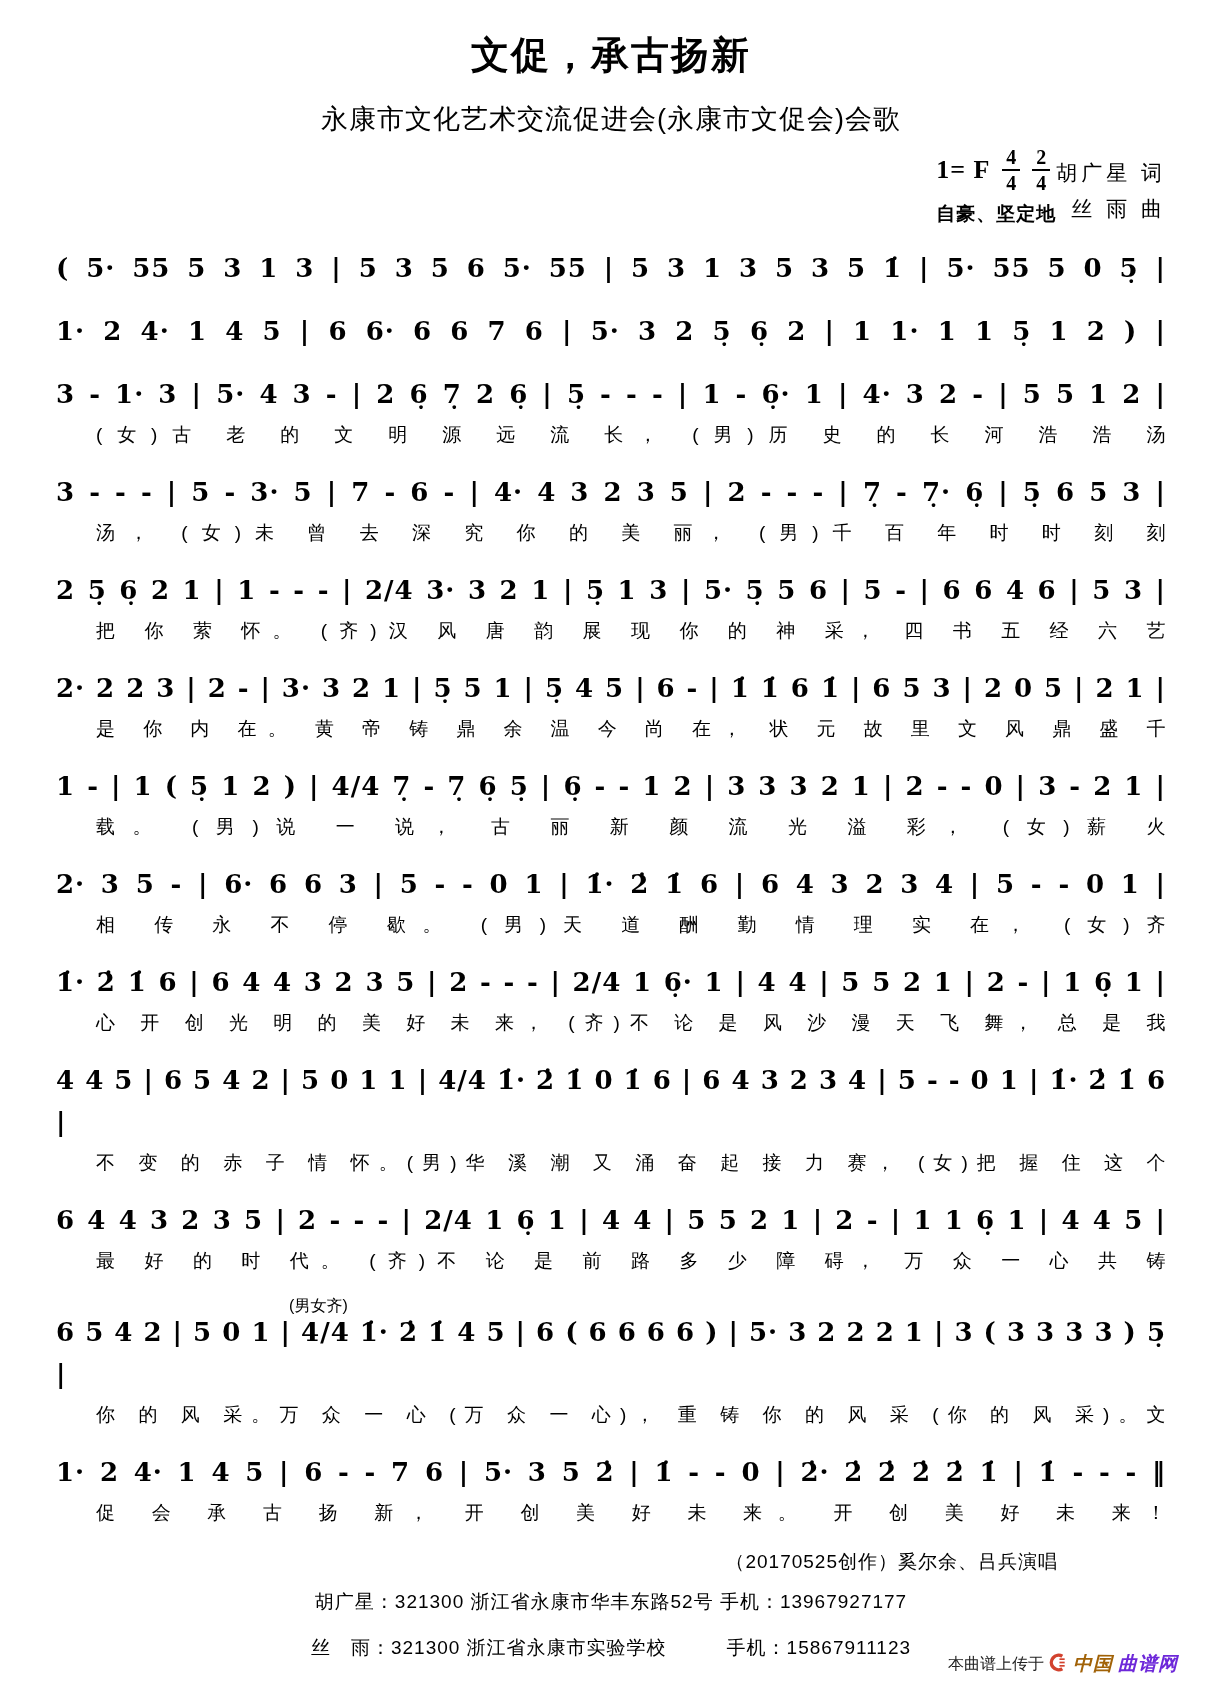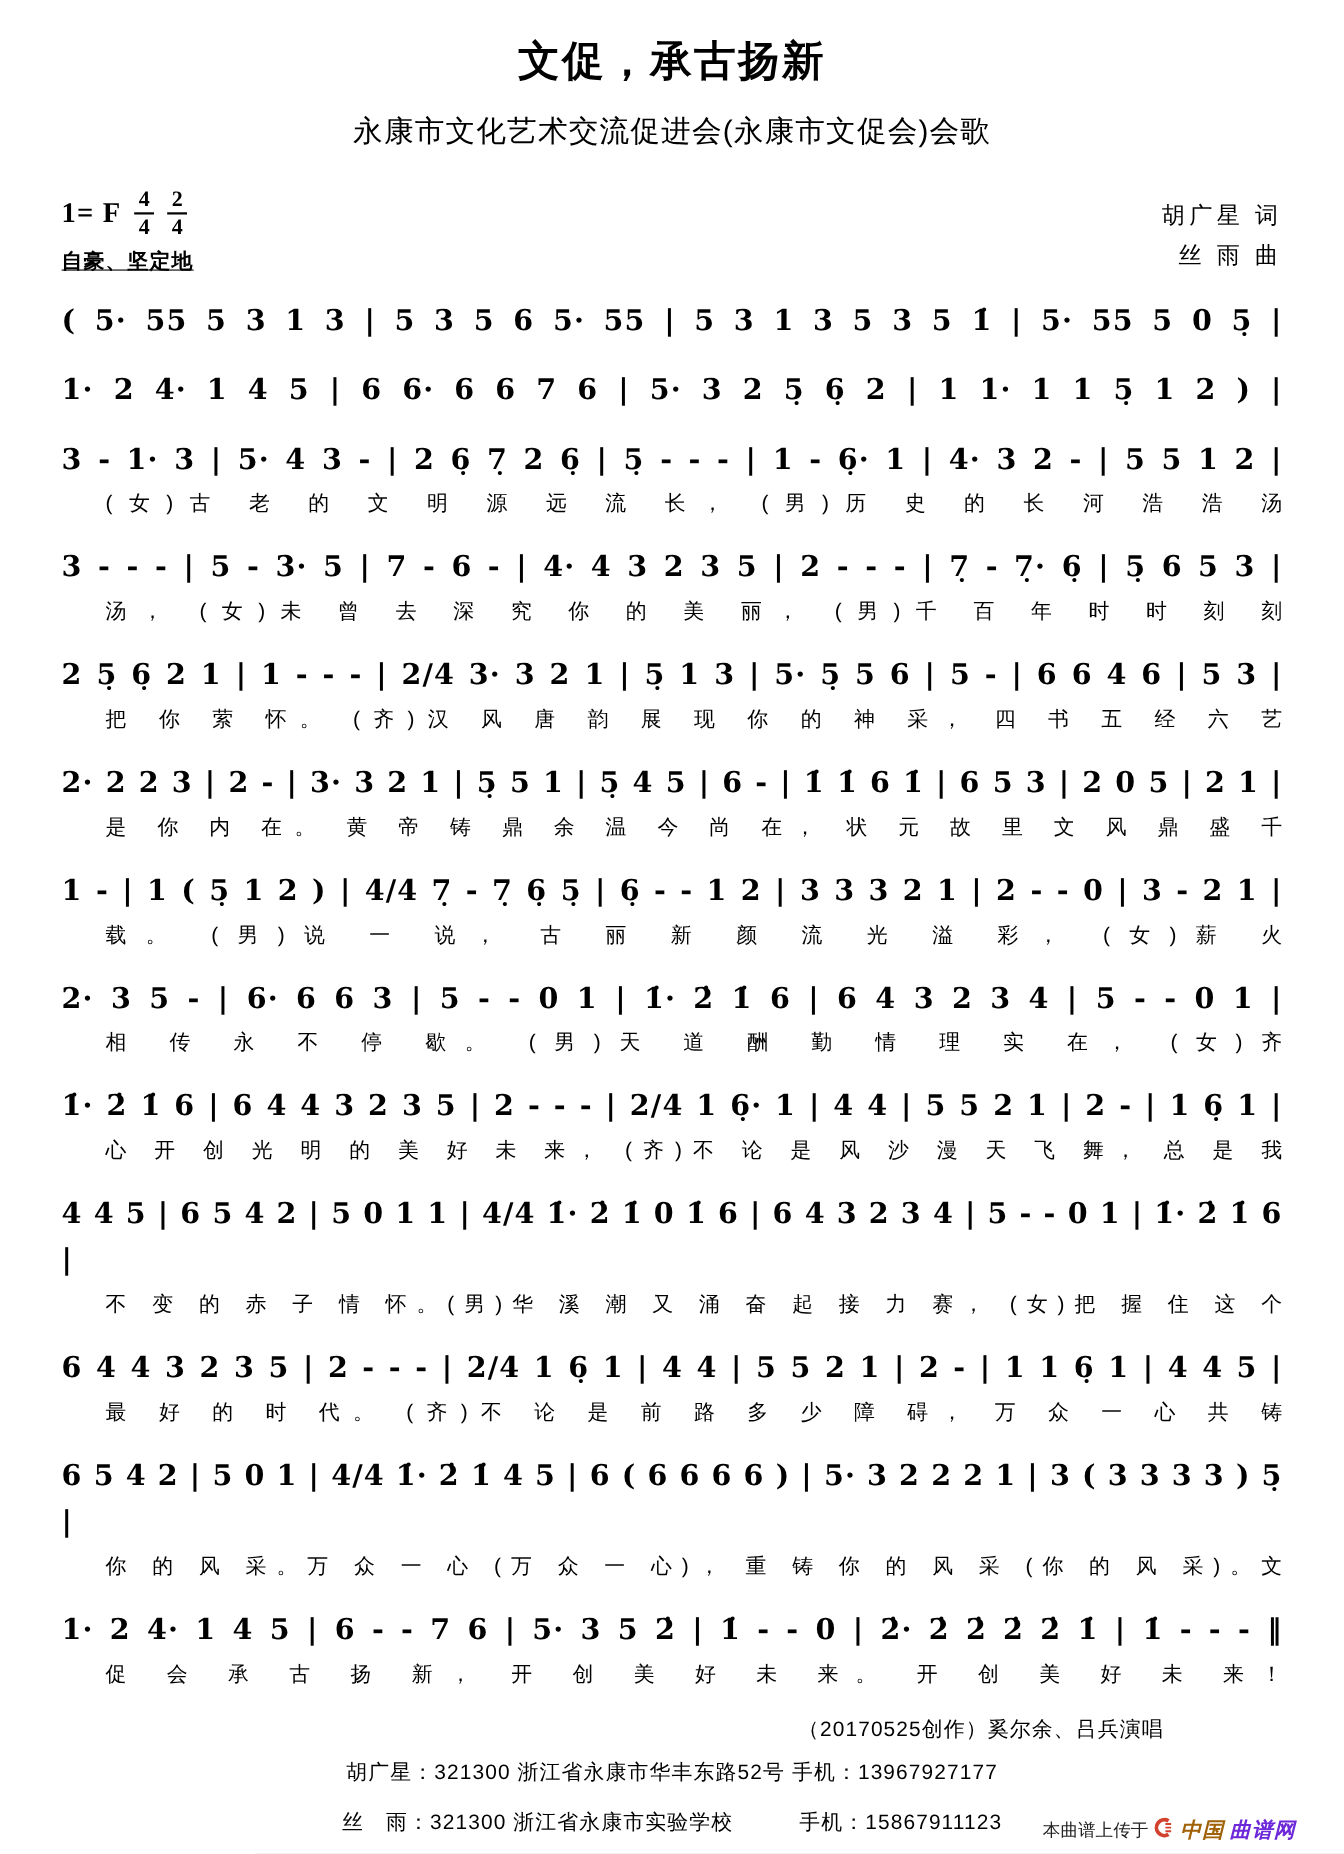--- a/index.html
+++ b/index.html
@@ -22,37 +22,36 @@
     margin-top:4px;
   }
   .subtitle{
     text-align:center;
     font-size:27px;
     margin-top:20px;
     letter-spacing:1px;
   }
   .meta-row{
     display:flex;
-    justify-content:space-between;
+    justify-content:flex-end;
     align-items:flex-end;
-    margin-top:34px;
-    gap:24px;
+    margin-top:10px;
   }
   .key-block{font-size:24px;font-weight:bold;}
   .key-line{display:flex;align-items:center;}
   .key-label{font-family:"Liberation Serif", serif;font-weight:bold;font-size:26px;letter-spacing:1px;}
   .frac{
     display:inline-block;text-align:center;
     font-family:"Liberation Serif", serif;
     font-weight:bold;font-size:20px;line-height:1;
     margin-left:12px;vertical-align:middle;
   }
   .frac .num{display:block;border-bottom:2.5px solid #000;padding:0 4px 2px 4px;}
   .frac .den{display:block;padding-top:2px;}
-  .tempo{font-size:19px;font-weight:bold;margin-top:8px;letter-spacing:1px;text-decoration:underline;}
+  .tempo{font-size:19px;font-weight:bold;margin-top:8px;letter-spacing:1px;}
   .credits{text-align:right;font-size:21px;line-height:36px;letter-spacing:4px;}
   .score{margin-top:20px;}
   .system{margin-bottom:21px;}
   .notation{
     font-family:"DejaVu Serif", serif;
     font-weight:bold;
     font-size:26px;
     line-height:42px;
     white-space:normal;
     text-align:justify;
@@ -178,20 +177,21 @@
       <div class="notation">4 4 5 | 6 5 4 2 | 5 0 1 1 | 4/4 1̇· 2̇ 1̇ 0 1̇ 6 | 6 4 3 2 3 4 | 5 - - 0 1 | 1̇· 2̇ 1̇ 6 |</div>
       <div class="lyrics">不 变 的 赤 子 情 怀。(男)华 溪 潮 又 涌 奋 起 接 力 赛， (女)把 握 住 这 个</div>
     </div>
 
     <div class="system">
       <div class="notation">6 4 4 3 2 3 5 | 2 - - - | 2/4 1 6̣ 1 | 4 4 | 5 5 2 1 | 2 - | 1 1 6̣ 1 | 4 4 5 |</div>
       <div class="lyrics">最 好 的 时 代。 (齐)不 论 是 前 路 多 少 障 碍， 万 众 一 心 共 铸</div>
     </div>
 
     <div class="system">
+      <div class="annotation">(男女齐)</div>
       <div class="notation">6 5 4 2 | 5 0 1 | 4/4 1̇· 2̇ 1̇ 4 5 | 6 ( 6 6 6 6 ) | 5· 3 2 2 2 1 | 3 ( 3 3 3 3 ) 5̣ |</div>
       <div class="lyrics">你 的 风 采。万 众 一 心 (万 众 一 心)， 重 铸 你 的 风 采 (你 的 风 采)。文</div>
     </div>
 
     <div class="system">
       <div class="notation">1· 2 4· 1 4 5 | 6 - - 7 6 | 5· 3 5 2̇ | 1̇ - - 0 | 2̇· 2̇ 2̇ 2̇ 2̇ 1̇ | 1̇ - - - ‖</div>
       <div class="lyrics">促 会 承 古 扬 新， 开 创 美 好 未 来。 开 创 美 好 未 来！</div>
     </div>
 
   </div>

